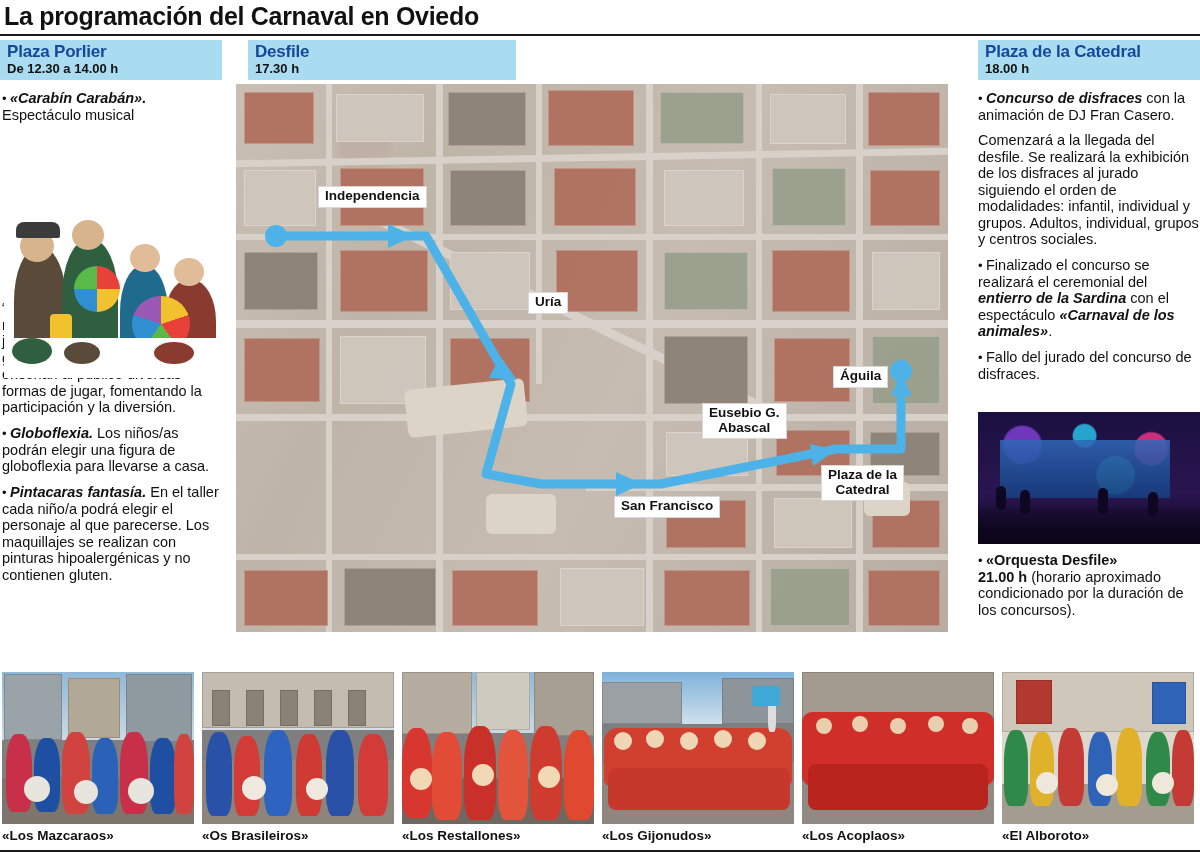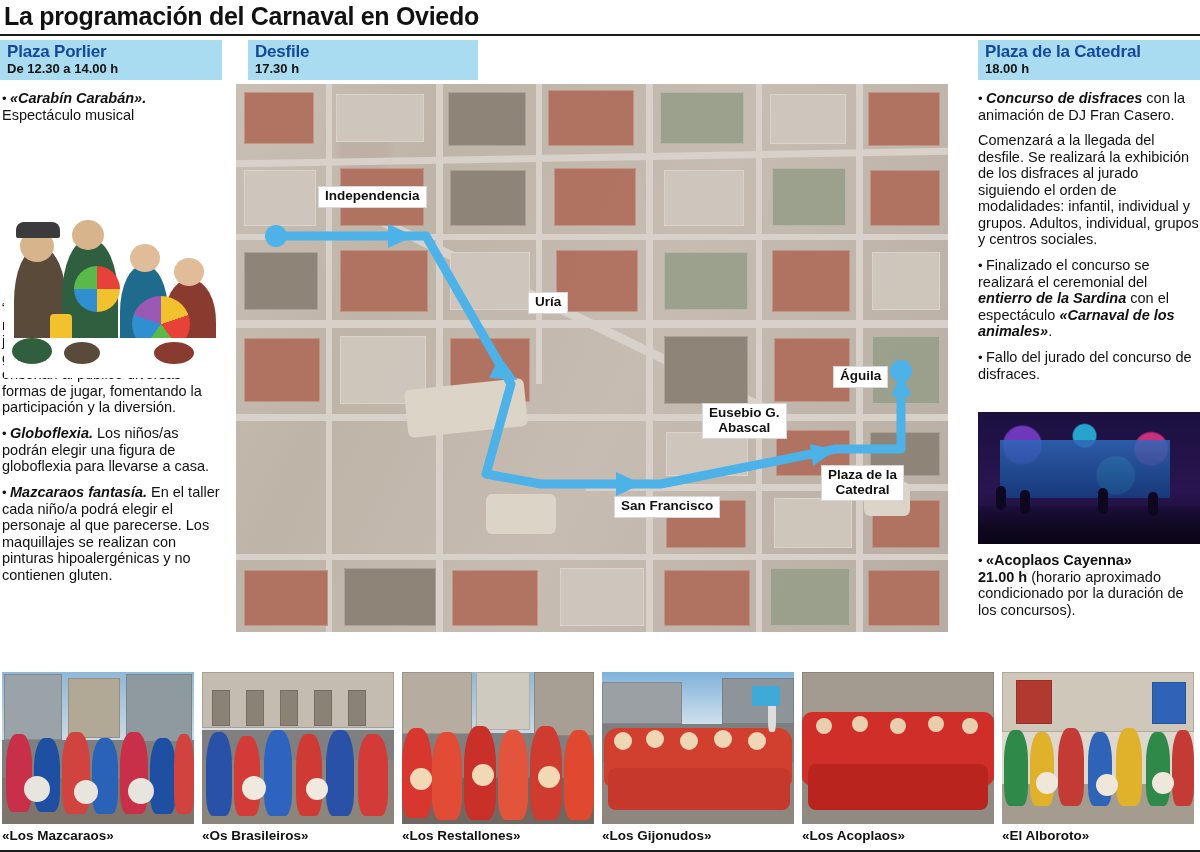--- a/index.html
+++ b/index.html
@@ -45,21 +45,21 @@
     letter-spacing: -0.2px;
   }
   .colhead .h2 {
     font-size: 13px; font-weight: bold;
     color: #111111;
     line-height: 1.1;
     margin-top: 1px;
   }
 
   #head-porlier { left: 0; top: 40px; width: 222px; }
-  #head-desfile { left: 248px; top: 40px; width: 230px; }
+  #head-desfile { left: 248px; top: 40px; width: 268px; }
   #head-catedral { left: 978px; top: 40px; width: 222px; }
 
   
   .col-left {
     position: absolute;
     left: 2px; top: 90px;
     width: 222px;
     font-size: 14.5px;
     color: #111111;
     line-height: 1.14;
@@ -262,21 +262,21 @@
 
     <div class="para">
       <span>“Carabín Carabán” es un bosque mágico donde nacen todos los juegos del mundo y los guardianes de ese bosque enseñan al público diversas formas de jugar, fomentando la participación y la diversión.</span>
     </div>
 
     <div class="para">
       <span class="bullet-dot">•</span><b>Globoflexia.</b><span> Los niños/as podrán elegir una figura de globoflexia para llevarse a casa.</span>
     </div>
 
     <div class="para">
-      <span class="bullet-dot">•</span><b>Mazcaraos fantasía.</b><span> En el taller cada niño/a podrá elegir el personaje al que parecerse. Los maquillajes se realizan con pinturas hipoalergénicas y no contienen gluten.</span>
+      <span class="bullet-dot">•</span><b>Pintacaras fantasía.</b><span> En el taller cada niño/a podrá elegir el personaje al que parecerse. Los maquillajes se realizan con pinturas hipoalergénicas y no contienen gluten.</span>
     </div>
   </div>
 
   <div class="map">
     <div class="map-base"></div>
 
     <div class="blocks">
 
       <div class="street" style="left:0; top:70px; width:712px; height:7px; transform:rotate(-1deg);"></div>
       <div class="street" style="left:0; top:150px; width:712px; height:6px;"></div>
@@ -397,21 +397,21 @@
          linear-gradient(#1b1040, #2a1550 60%, #120a28);"></div>
     <div class="cc-stage" style="left:22px; top:28px; width:170px; height:58px; background:linear-gradient(#2f68b8,#153f82); opacity:0.85;"></div>
     <div class="cc-stage" style="left:0; bottom:0; width:222px; height:38px; background:linear-gradient(rgba(10,5,25,0.2), #0b0518);"></div>
     <div class="cc-stage" style="left:18px; top:74px; width:10px; height:24px; background:#0d0722; border-radius:5px;"></div>
     <div class="cc-stage" style="left:42px; top:78px; width:10px; height:24px; background:#0d0722; border-radius:5px;"></div>
     <div class="cc-stage" style="left:120px; top:76px; width:10px; height:26px; background:#0d0722; border-radius:5px;"></div>
     <div class="cc-stage" style="left:170px; top:80px; width:10px; height:24px; background:#0d0722; border-radius:5px;"></div>
   </div>
 
   <div style="position:absolute; left:978px; top:552px; width:224px; font-size:14.5px; line-height:1.14; color:#111;">
-    <span class="bullet-dot">•</span><b>«Acoplaos Cayenna»</b><br>
+    <span class="bullet-dot">•</span><b>«Orquesta Desfile»</b><br>
     <b>21.00 h</b><span> (horario aproximado condicionado por la duración de los concursos).</span>
   </div>
 
 
   <div class="charangas-row">
 
     <div class="charanga">
       <div class="ph">
         <div class="sky"></div>
         <div class="bldg" style="left:2px; top:2px; width:58px; height:66px; background:#9aa3a8;"></div>

